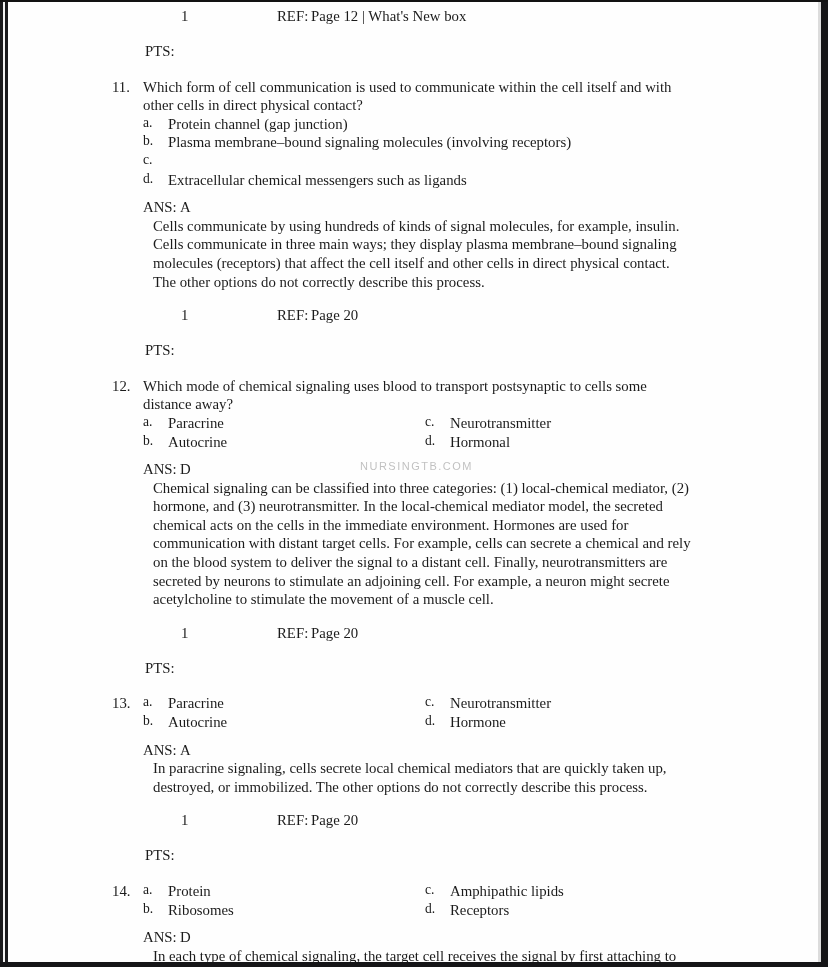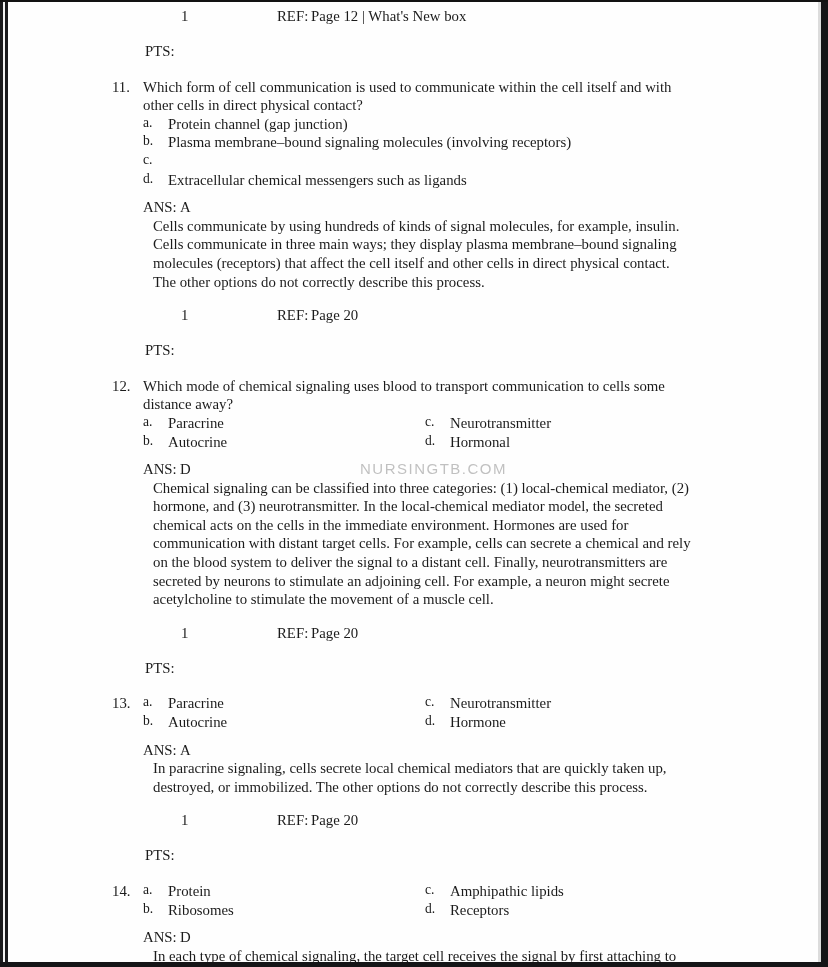--- a/index.html
+++ b/index.html
@@ -50,21 +50,21 @@
   .ans-label { flex: none; width: 37px; }
   .feedback { white-space: pre-line; margin-left: 10px; }
   .pts-after { margin-top: 15px; }
 
   .watermark {
     position: absolute;
     left: 360px;
     top: 460px;
     z-index: 1;
     font-family: "Liberation Sans", sans-serif;
-    font-size: 15px;
+    font-size: 11px;
     letter-spacing: 1.5px;
     color: #8f8f8f;
     opacity: 0.55;
     user-select: none;
   }
 </style>
 </head>
 <body>
 
 <div class="page">
@@ -120,21 +120,21 @@
       <div class="pts-row pts-after">
         <span class="pts-label">PTS:</span>
         <span class="pts-value">1</span>
         <span class="ref-label">REF:</span>
         <span class="ref-value">Page 20</span>
       </div>
     </div>
 
     <div class="question">
       <span class="qnum">12.</span>
-      <div class="q-text">Which mode of chemical signaling uses blood to transport communication to cells some
+      <div class="q-text">Which mode of chemical signaling uses blood to transport postsynaptic to cells some
 distance away?</div>
       <div class="options two-col">
         <div class="opt">
           <span class="opt-letter">a.</span>
           <span class="opt-text">Paracrine</span>
         </div>
         <div class="opt">
           <span class="opt-letter">c.</span>
           <span class="opt-text">Neurotransmitter</span>
         </div>

